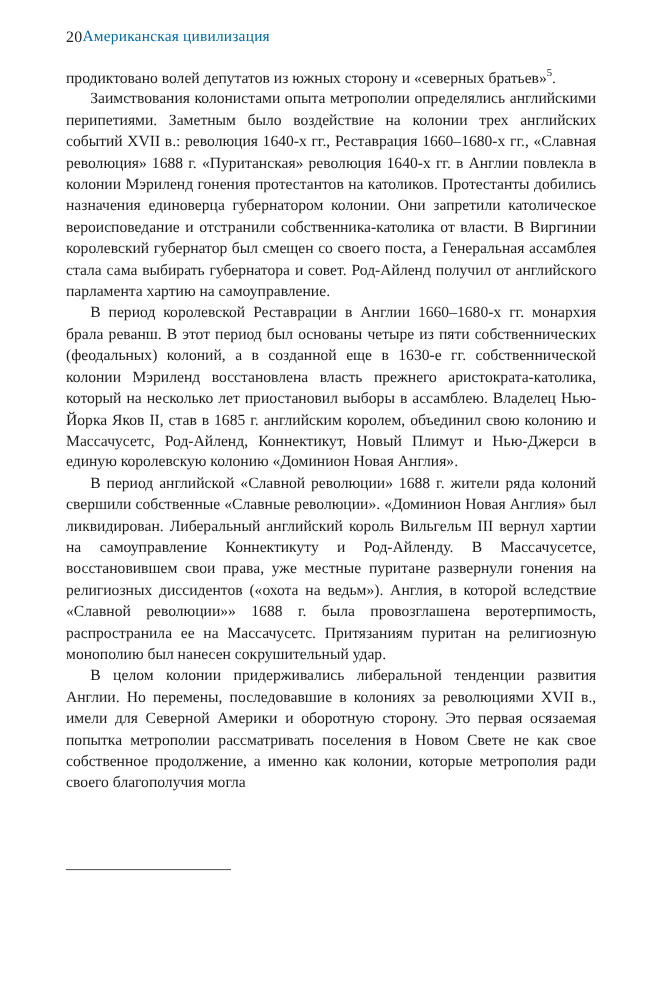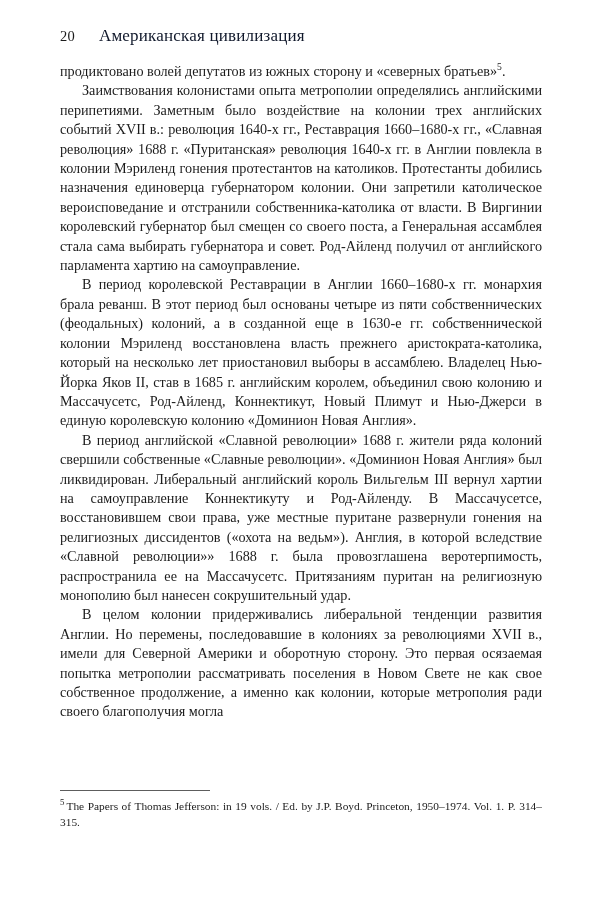--- a/index.html
+++ b/index.html
@@ -20,32 +20,31 @@
     height: 901px;
     box-sizing: border-box;
     padding: 0;
   }
   .header {
     position: absolute;
     top: 26px;
     left: 60px;
     right: 60px;
     display: flex;
-    align-items: center;
-    gap: 24px;
+    align-items: flex-start;
     font-size: 14.5px;
     letter-spacing: 0.2px;
   }
   .page-number {
     font-size: 14.5px;
     color: #1b1b1b;
   }
   .running-title {
-    font-size: 17px;
-    color: #0f172a;
+    font-size: 14px;
+    color: #0369a1;
   }
   .body-text {
     position: absolute;
     top: 62px;
     left: 60px;
     width: 482px;
     font-size: 14.2px;
     line-height: 19.4px;
     text-align: justify;
     text-justify: inter-word;
@@ -100,16 +99,15 @@
   <div class="body-text">
     <p><span>продиктовано волей депутатов из южных сторону и «северных братьев»</span><sup>5</sup><span>.</span></p>
     <p class="indent">Заимствования колонистами опыта метрополии определялись английскими перипетиями. Заметным было воздействие на колонии трех английских событий XVII в.: революция 1640-х гг., Реставрация 1660–1680-х гг., «Славная революция» 1688 г. «Пуританская» революция 1640-х гг. в Англии повлекла в колонии Мэриленд гонения протестантов на католиков. Протестанты добились назначения единоверца губернатором колонии. Они запретили католическое вероисповедание и отстранили собственника-католика от власти. В Виргинии королевский губернатор был смещен со своего поста, а Генеральная ассамблея стала сама выбирать губернатора и совет. Род-Айленд получил от английского парламента хартию на самоуправление.</p>
     <p class="indent">В период королевской Реставрации в Англии 1660–1680-х гг. монархия брала реванш. В этот период был основаны четыре из пяти собственнических (феодальных) колоний, а в созданной еще в 1630-е гг. собственнической колонии Мэриленд восстановлена власть прежнего аристократа-католика, который на несколько лет приостановил выборы в ассамблею. Владелец Нью-Йорка Яков II, став в 1685 г. английским королем, объединил свою колонию и Массачусетс, Род-Айленд, Коннектикут, Новый Плимут и Нью-Джерси в единую королевскую колонию «Доминион Новая Англия».</p>
     <p class="indent">В период английской «Славной революции» 1688 г. жители ряда колоний свершили собственные «Славные революции». «Доминион Новая Англия» был ликвидирован. Либеральный английский король Вильгельм III вернул хартии на самоуправление Коннектикуту и Род-Айленду. В Массачусетсе, восстановившем свои права, уже местные пуритане развернули гонения на религиозных диссидентов («охота на ведьм»). Англия, в которой вследствие «Славной революции»» 1688 г. была провозглашена веротерпимость, распространила ее на Массачусетс. Притязаниям пуритан на религиозную монополию был нанесен сокрушительный удар.</p>
     <p class="indent">В целом колонии придерживались либеральной тенденции развития Англии. Но перемены, последовавшие в колониях за революциями XVII в., имели для Северной Америки и оборотную сторону. Это первая осязаемая попытка метрополии рассматривать поселения в Новом Свете не как свое собственное продолжение, а именно как колонии, которые метрополия ради своего благополучия могла</p>
   </div>
 
   <div class="footnote-area">
     <div class="footnote-rule"></div>
-    <div class="footnote"><span class="fn-marker">5</span><span>The Papers of Thomas Jefferson: in 19 vols. / Ed. by J.P. Boyd. Princeton, 1950–1974. Vol. 1. P. 314–315.</span></div>
   </div>
 
 </div>
 
 </body></html>

